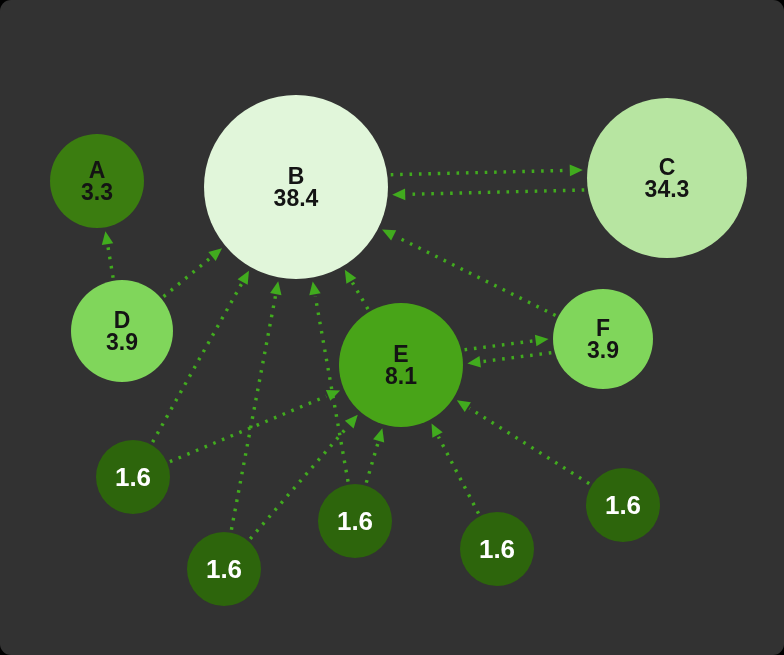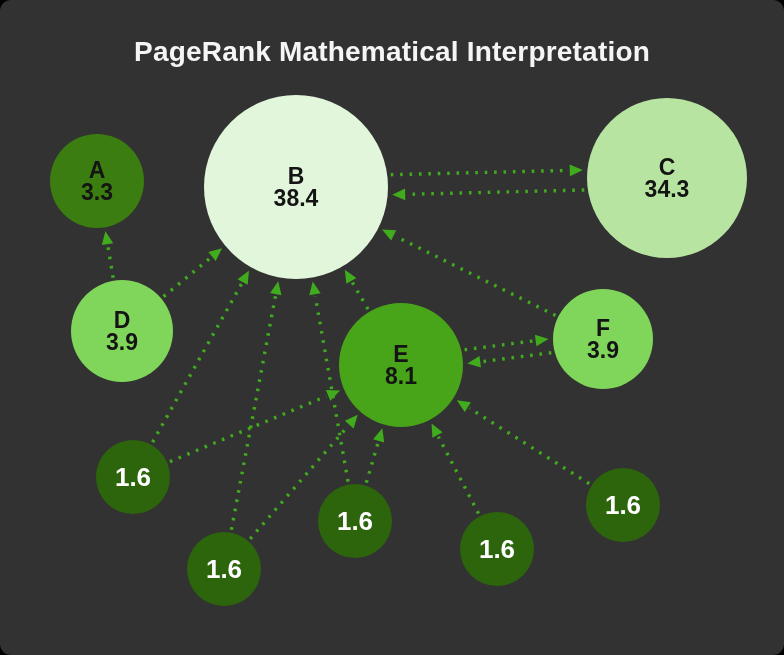--- a/index.html
+++ b/index.html
@@ -21,21 +21,20 @@
     color:#f5f5f5;
     letter-spacing:0.2px;
   }
   svg{position:absolute;top:0;left:0;}
   text{font-family:"Liberation Sans", sans-serif;font-weight:700;}
 </style>
 </head>
 <body>
 
 <div class="canvas">
-  <h1 class="title">PageRank Mathematical Interpretation</h1>
   <svg id="graph" width="784" height="655" viewBox="0 0 784 655">
       <g>
         <line x1="390.7295429253301" y1="174.69903673861097" x2="567.7866010249543" y2="170.4038520407764" stroke="#41ab1e" stroke-width="3.4" stroke-dasharray="2.6 6.8"></line>
         <polygon points="582.7821893162205,170.040077661743 569.9266722236828,176.15364292952822 569.6453533705635,164.55705465094903" fill="#41ab1e"></polygon>
       </g>
       <g>
         <line x1="584.2669277076828" y1="190.0099437581623" x2="407.2098696080585" y2="194.30512845599688" stroke="#41ab1e" stroke-width="3.4" stroke-dasharray="2.6 6.8"></line>
         <polygon points="392.2142813167924,194.66890283503028 405.06979840933013,188.55533756724506 405.3511172624493,200.15192584582425" fill="#41ab1e"></polygon>
       </g>
       <g>

